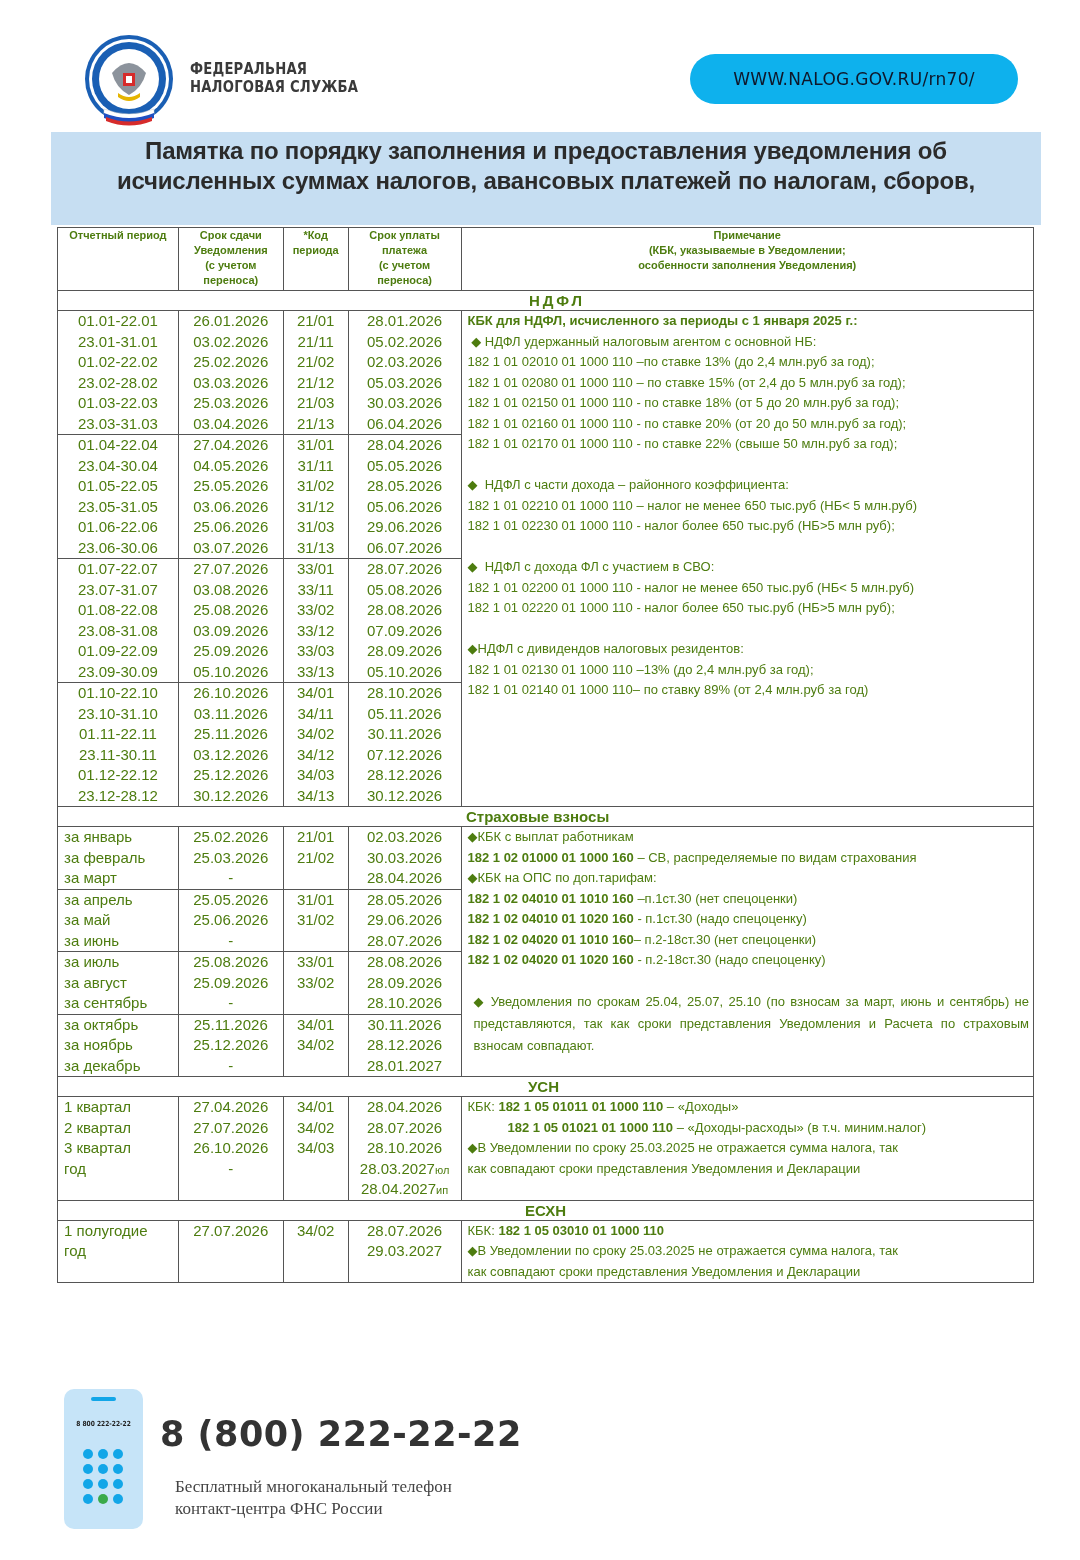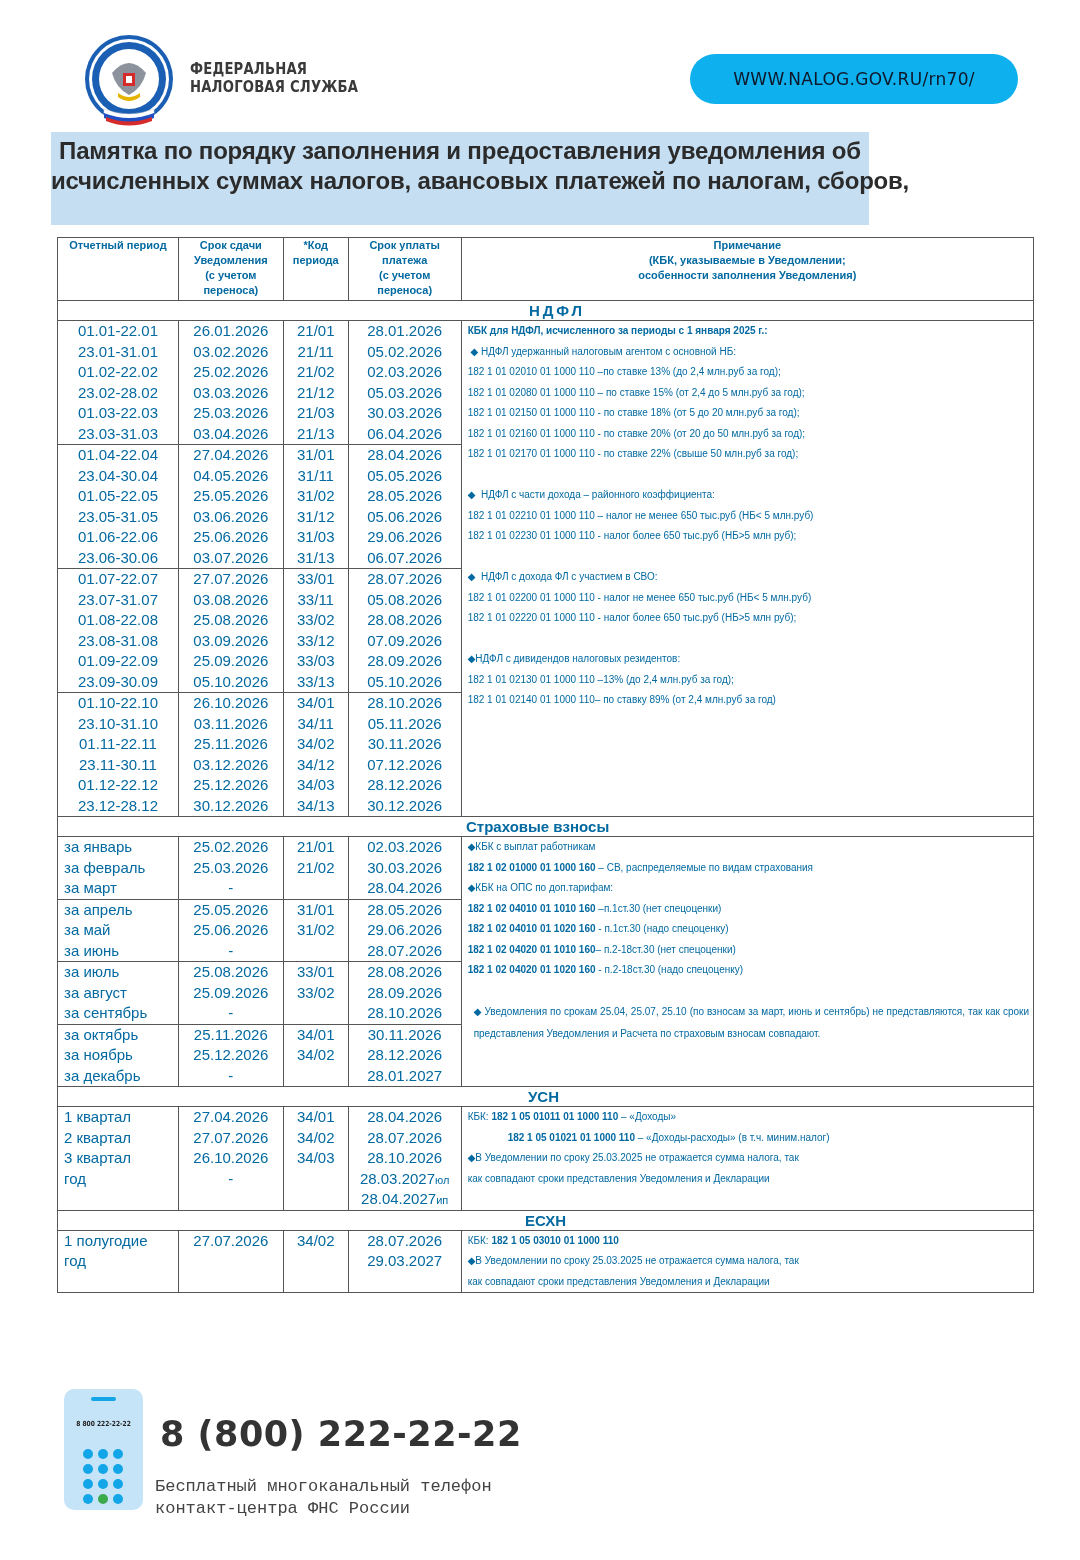--- a/index.html
+++ b/index.html
@@ -1,51 +1,51 @@
 <!DOCTYPE html>
 <html><head>
 <meta charset="utf-8">
 <style>
   html, body { margin:0; padding:0; background:#fff; }
   body { width:1080px; height:1560px; position:relative; overflow:hidden; font-family:"Liberation Sans", sans-serif; color:#2a2a2a; }
   .logo-wrap { position:absolute; left:82px; top:33px; width:95px; height:95px; }
   .org-name { position:absolute; left:190px; top:60px; font-family:"DejaVu Sans", sans-serif; font-weight:bold; font-size:15px; line-height:18px; color:#3a3a3a; letter-spacing:0.2px; transform:scaleX(0.88); transform-origin:left top; }
   .org-name div { white-space:nowrap; }
   .url-btn { position:absolute; left:690px; top:54px; width:328px; height:50px; border-radius:25px; background:#0eb1ed; color:#0f172a; font-family:"DejaVu Sans", sans-serif; font-size:17px; display:flex; align-items:center; justify-content:center; letter-spacing:0.3px; }
-  .title-box { position:absolute; left:51px; top:132px; width:818px; height:93px; background:#c6def2; }
+  .title-box { position:absolute; left:51px; top:132px; width:990px; height:93px; background:#c6def2; }
   .title { font-family:"Liberation Sans", sans-serif; font-weight:bold; font-size:24px; line-height:30px; color:#2b2b2b; text-align:center; padding-top:4px; letter-spacing:-0.2px; }
   .title div { white-space:nowrap; }
 
-  table.main { position:absolute; left:57px; top:237px; width:977px; border-collapse:collapse; font-size:15px; color:#0369a1; }
+  table.main { position:absolute; left:57px; top:227px; width:977px; border-collapse:collapse; font-size:15px; color:#4d7c0f; }
   table.main td { border:1.5px solid #555; vertical-align:top; padding:0; }
   col.c1 { width:121px; } col.c2 { width:105px; } col.c3 { width:65px; } col.c4 { width:113px; } col.c5 { width:573px; }
   .hdr td { font-size:11px; font-weight:bold; text-align:center; line-height:15px; height:62px; padding-top:1px; }
   .sec td { height:19px; line-height:19px; font-weight:bold; font-size:15px; }
   .sec .lbl { display:inline-block; margin-left:512px; }
   .sec .lbl.ndfl { margin-left:471px; letter-spacing:3px; }
   .sec .lbl.ins { margin-left:408px; }
   .sec .lbl.usn { margin-left:470px; }
   .sec .lbl.esxn { margin-left:467px; }
   .line { height:20.5px; line-height:20.5px; white-space:nowrap; }
   .ctr { text-align:center; }
   .lft { padding-left:6px !important; }
-  .note { padding-left:6px !important; font-size:10px; }
+  .note { padding-left:6px !important; font-size:13px; }
   .note .line { white-space:nowrap; }
   .note b { font-weight:bold; }
   .small { font-size:11px; }
   .wrapline { white-space:normal; line-height:22px; text-align:justify; padding-right:4px;margin-left:6px; }
 
-  .phone-card { position:absolute; left:64px; top:1389px; width:79px; height:121px; border-radius:10px; background:#c6e4f8; }
+  .phone-card { position:absolute; left:64px; top:1389px; width:79px; height:140px; border-radius:10px; background:#c6e4f8; }
   .phone-bar { position:absolute; left:27px; top:8px; width:25px; height:4px; border-radius:2px; background:#12a6e8; }
   .phone-num-small { position:absolute; left:0; right:0; top:31px; text-align:center; font-size:7px; font-weight:bold; color:#222; font-family:"DejaVu Sans", sans-serif; transform:scaleX(0.85); }
   .dots { position:absolute; left:19px; top:60px; display:grid; grid-template-columns:repeat(3,10px); gap:5px 5px; }
   .dot { width:10px; height:10px; border-radius:50%; background:#12a6e8; }
   .dot.green { background:#3aaa4a; }
   .big-phone { position:absolute; left:160px; top:1414px; font-family:"DejaVu Sans", sans-serif; font-weight:bold; font-size:35px; color:#333; letter-spacing:0.5px; }
-  .phone-desc { position:absolute; left:155px; top:1476px; font-family:Liberation Mono, monospace; font-size:17px; line-height:22px; color:#444; }
+  .phone-desc { position:absolute; left:175px; top:1476px; font-family:Liberation Serif, serif; font-size:17px; line-height:22px; color:#444; }
 </style>
 </head>
 <body>
 
 <div class="logo-wrap">
   <svg width="95" height="95" viewBox="0 0 95 95">
     <circle cx="47" cy="46" r="44" fill="#1a5fb4"></circle>
     <circle cx="47" cy="46" r="40" fill="#fff"></circle>
     <circle cx="47" cy="46" r="37" fill="#1a5fb4"></circle>
     <circle cx="47" cy="46" r="30" fill="#fff"></circle>

